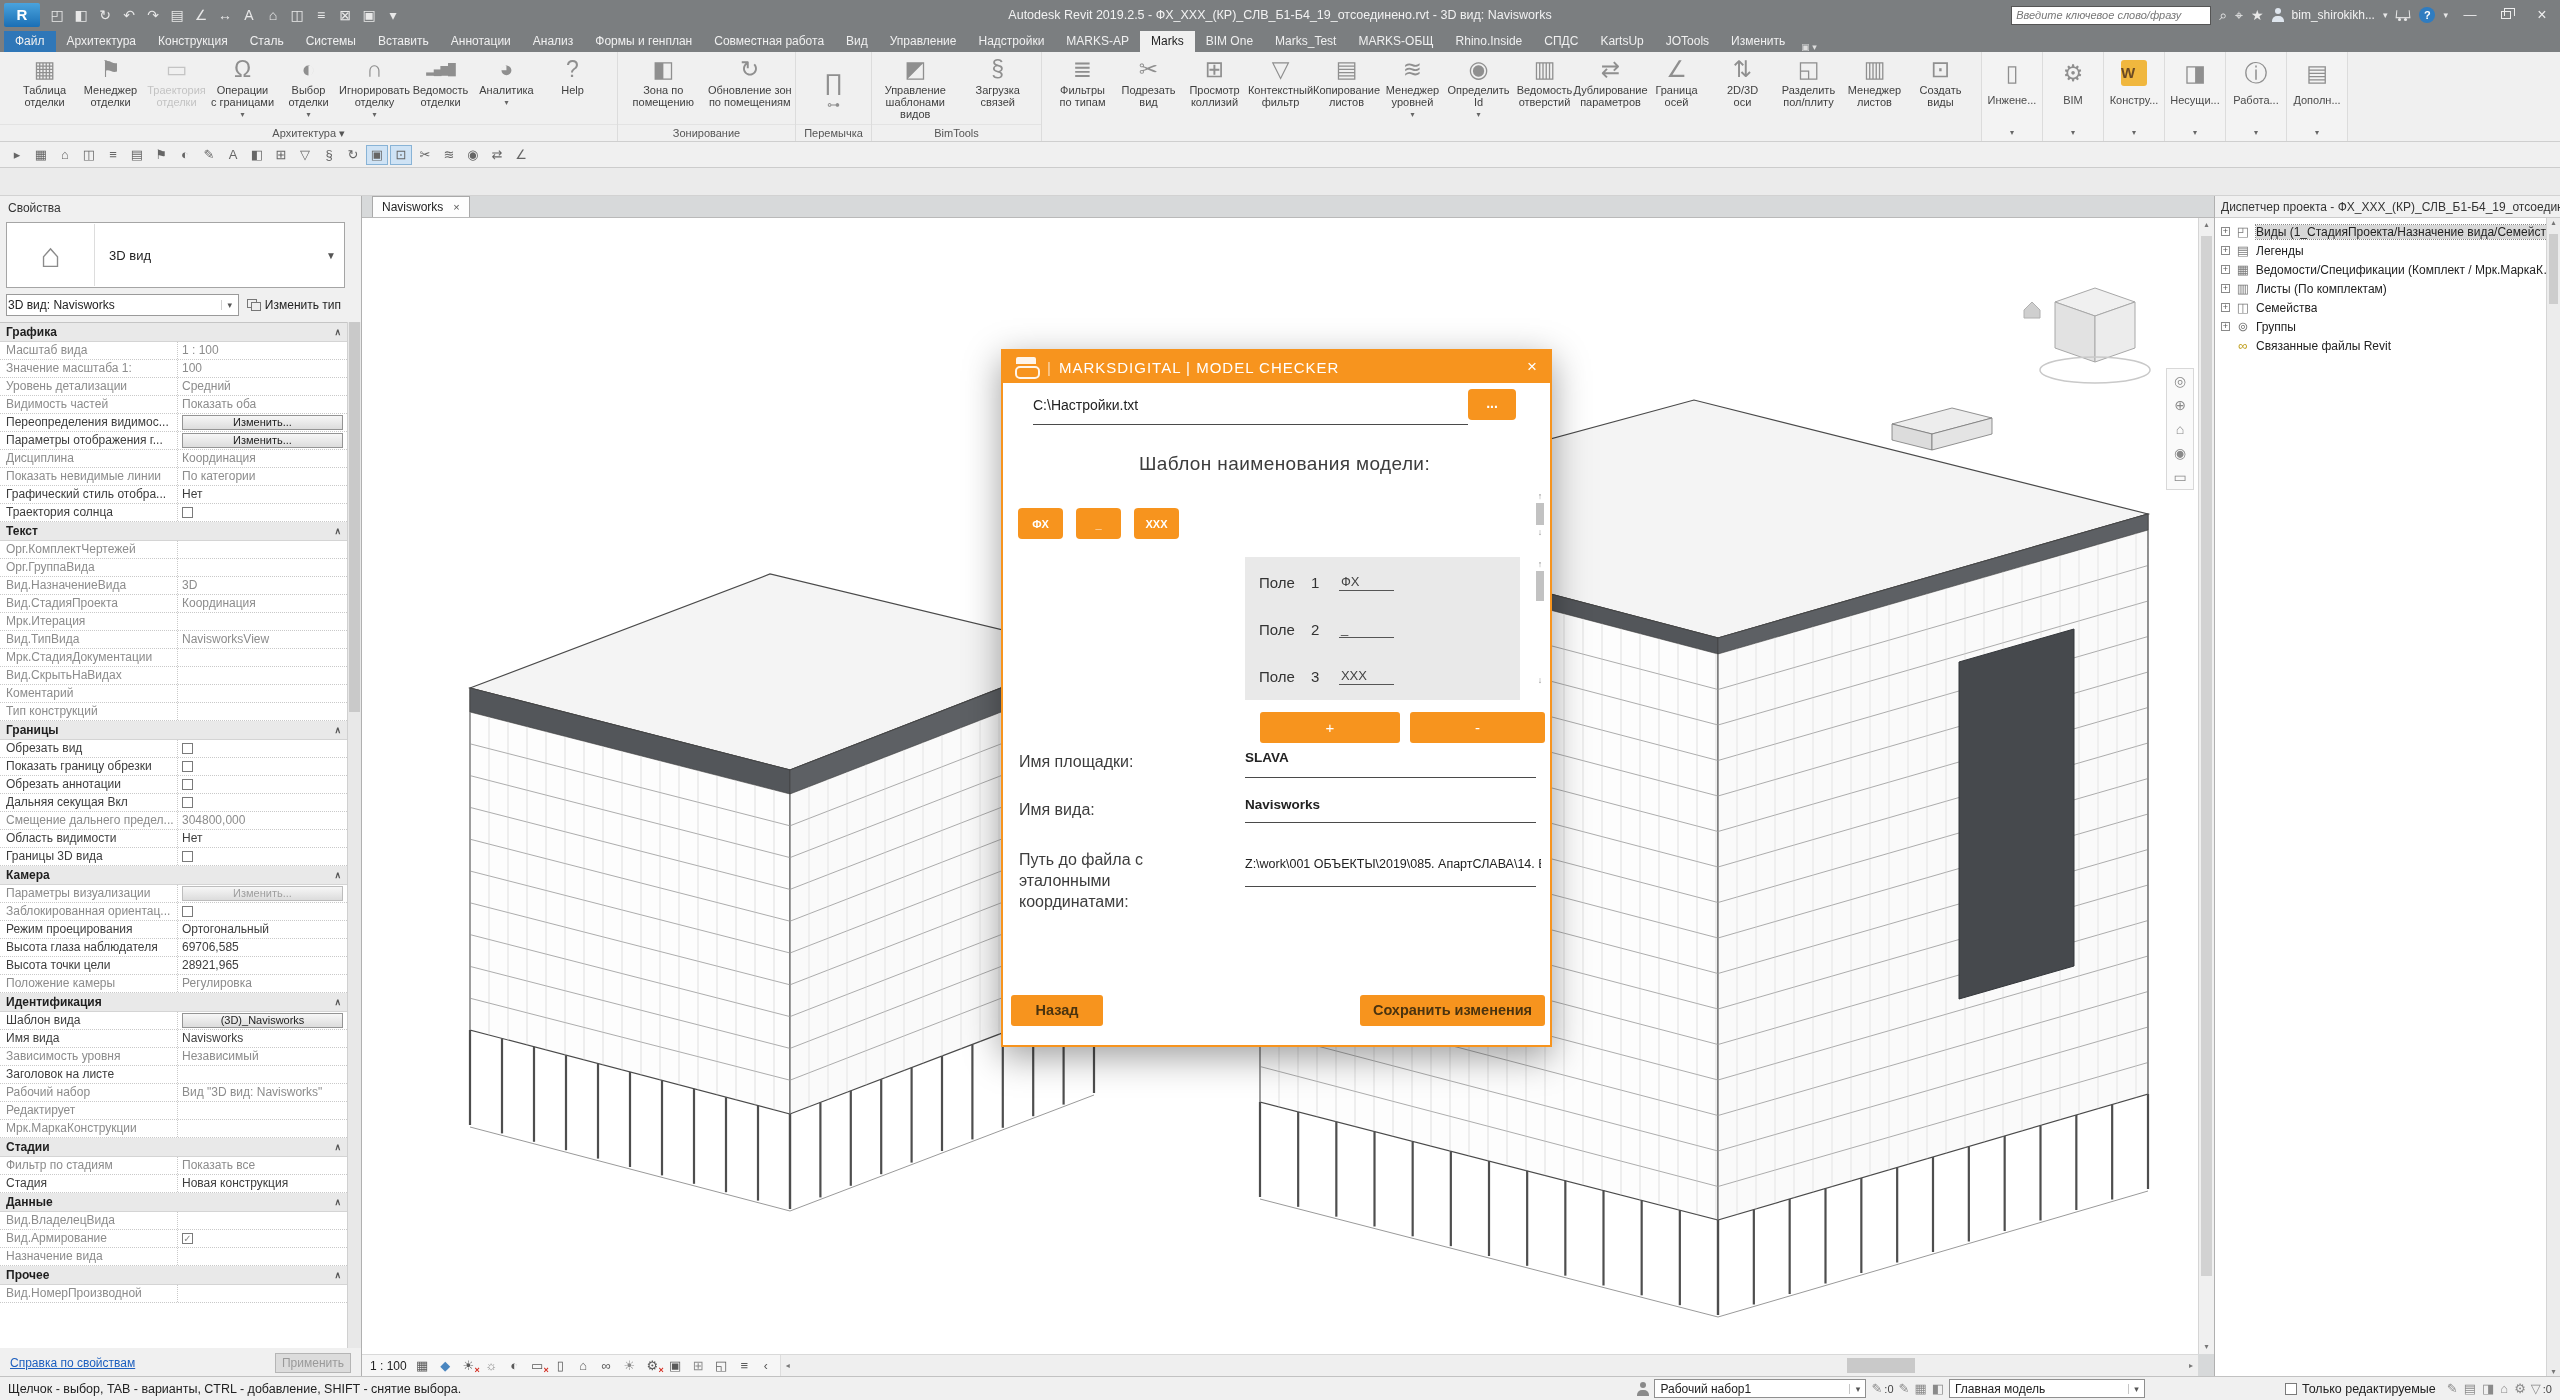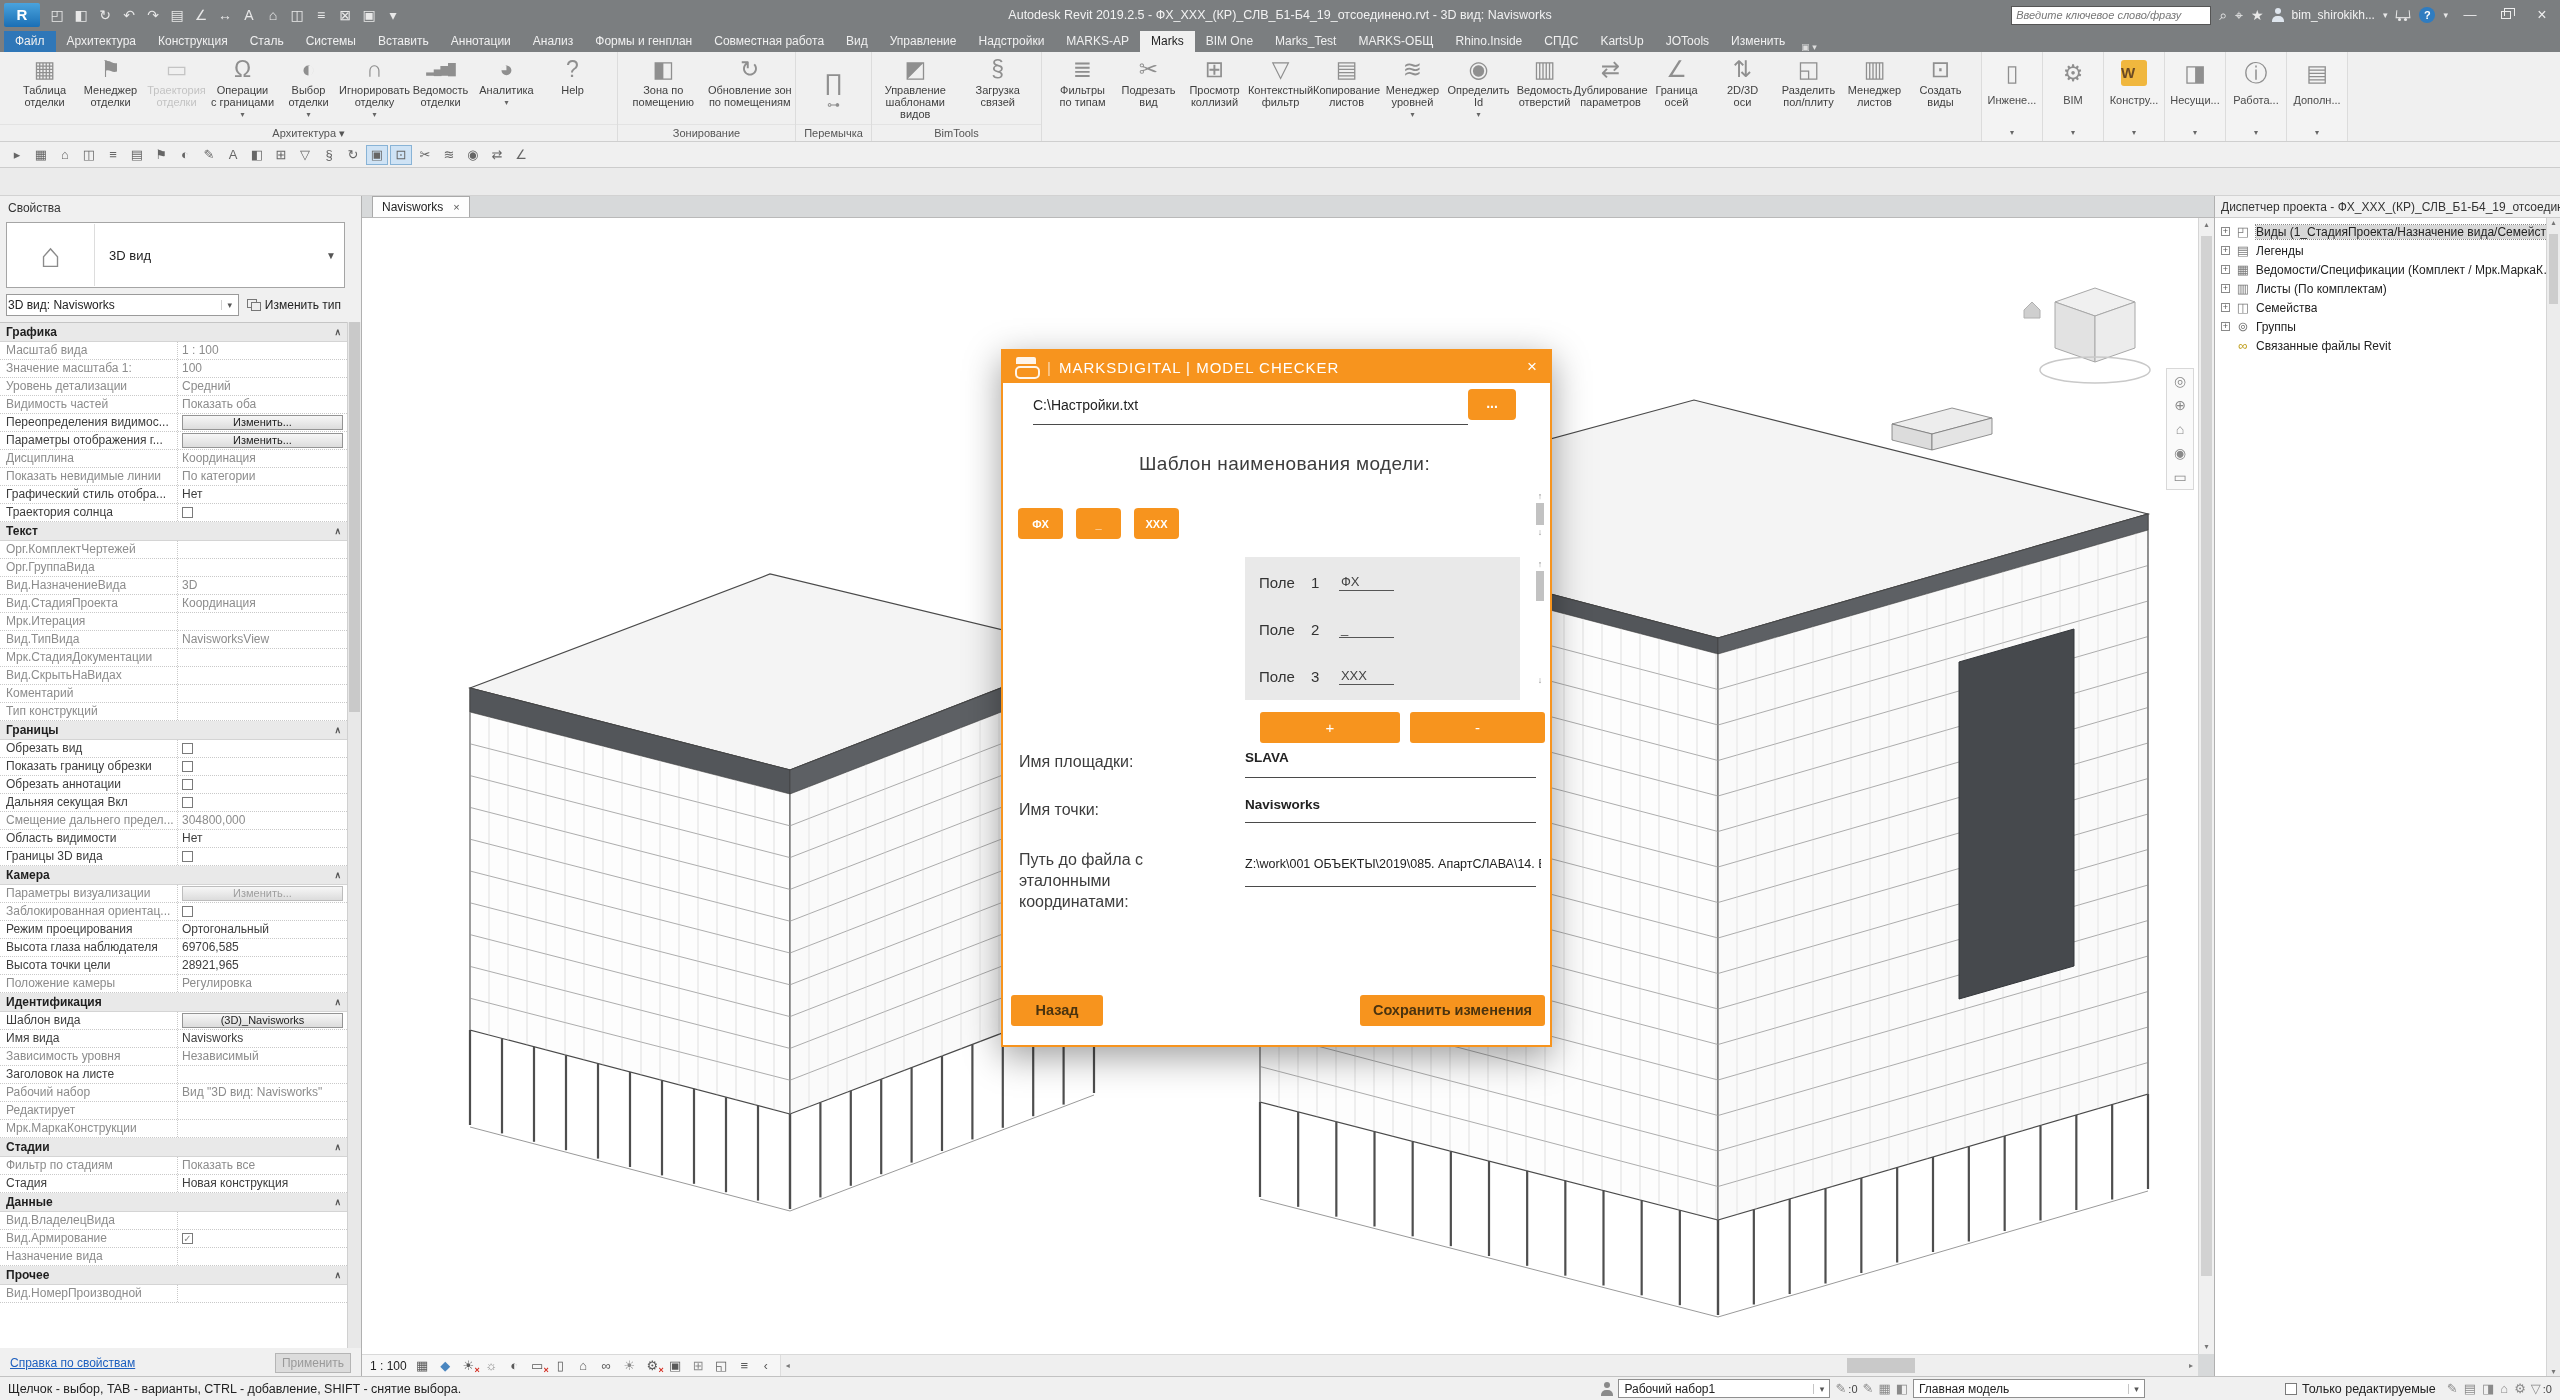--- a/index.html
+++ b/index.html
@@ -1053,21 +1053,21 @@
         </div>
       <div class="dscr" style="right:4px;top:176px;">↑<div class="t" style="height:30px"></div></div>
       <div class="dscr" style="right:4px;top:292px;">↓</div>
       <div id="dplus" class="obtn">+</div>
       <div id="dminus" class="obtn">-</div>
 
       <div class="dlab" style="top:370px;">Имя площадки:</div>
       <div class="dvalue" style="top:367px;font-weight:bold;">SLAVA</div>
       <div class="uline" style="left:242px;top:394px;width:291px;"></div>
 
-      <div class="dlab" style="top:418px;">Имя точки:</div>
+      <div class="dlab" style="top:418px;">Имя вида:</div>
       <div class="dvalue" style="top:414px;font-weight:bold;">Navisworks</div>
       <div class="uline" style="left:242px;top:439px;width:291px;"></div>
 
       <div class="dlab" id="dpathlab" style="top:466px;">Путь до файла с
 эталонными
 координатами:</div>
       <div class="dvalue" id="dpathval" style="top:474px;">Z:\work\001 ОБЪЕКТЫ\2019\085. АпартСЛАВА\14. BI</div>
       <div class="uline" style="left:242px;top:503px;width:291px;"></div>
 
       <div id="dback" class="dbot">Назад</div>
@@ -1083,21 +1083,21 @@
         <span>Рабочий набор1</span>
         <span class="da">▾</span>
       </div>
       <span class="sicon">✎</span>
       <span class="sbadge">:0</span>
       <span id="sb-mid-icons" style="display:flex;gap:5px;">
           <span class="sicon">✎</span>
           <span class="sicon">▦</span>
           <span class="sicon">◧</span>
         </span>
-      <div class="sdd" style="width:232px">
+      <div class="sdd" style="width:196px">
         <span>Главная модель</span>
         <span class="da">▾</span>
       </div>
       <span id="sb-spacer"></span>
       <span class="scb"></span>
       <span>Только редактируемые</span>
       <span id="sb-right-icons" style="display:flex;gap:6px;margin-left:6px;">
           <span class="sicon">✎</span>
           <span class="sicon">▤</span>
           <span class="sicon">◨</span>

